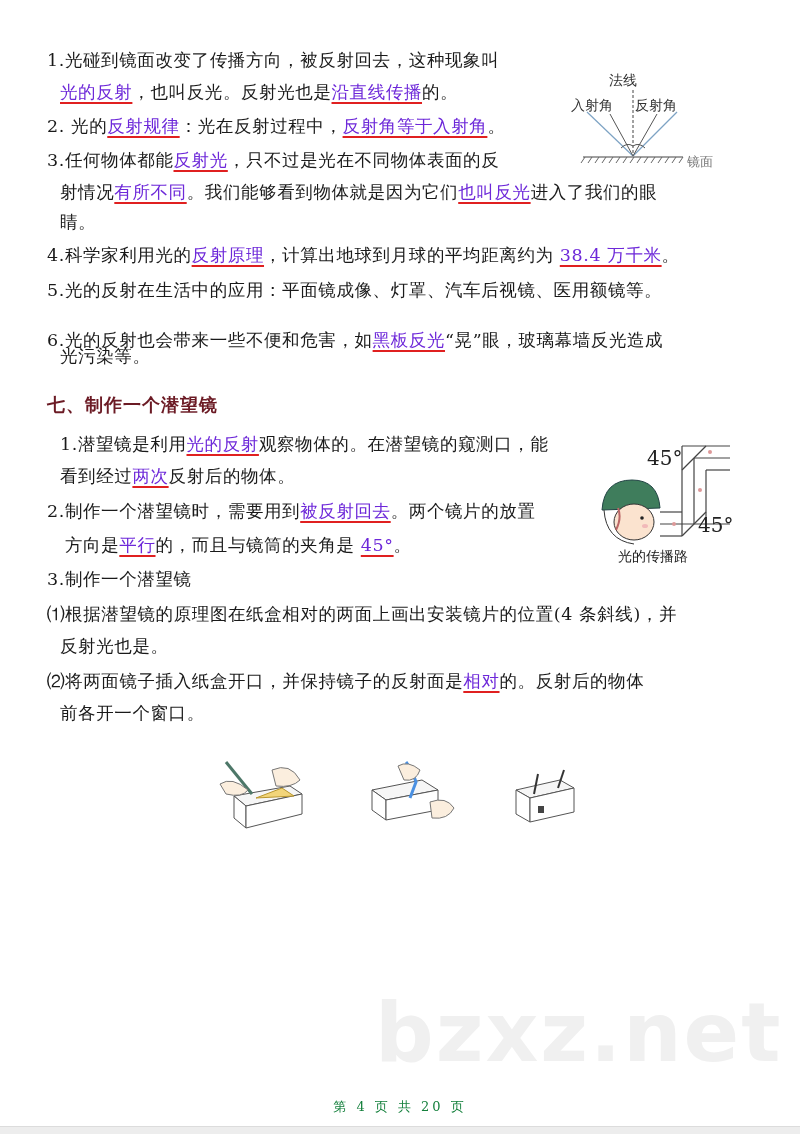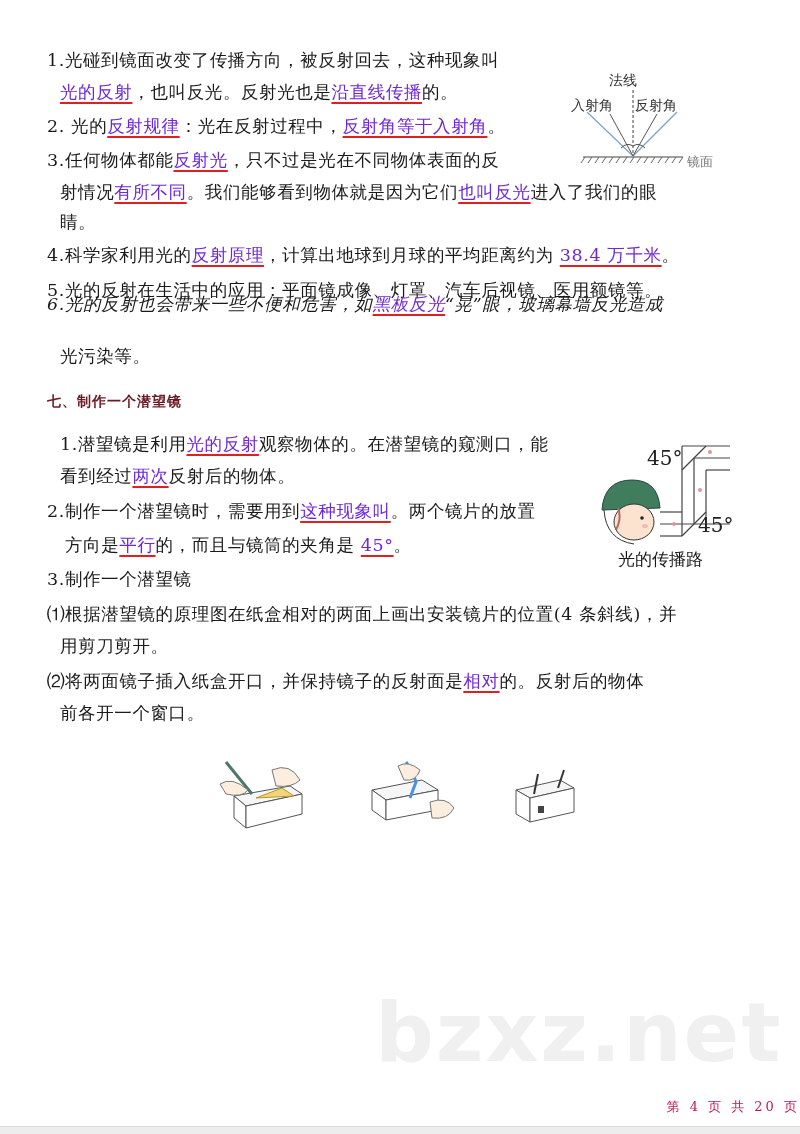--- a/index.html
+++ b/index.html
@@ -6,29 +6,29 @@
     body {
       width: 800px; height: 1134px; background: #ffffff; position: relative; overflow: hidden;
       font-family: "DejaVu Serif", "Liberation Serif", serif; color: #1a1a1a;
     }
     .page { position: absolute; left: 0; top: 0; width: 800px; height: 1126px; background: #fff; }
     .bottom-bar { position: absolute; left: 0; top: 1126px; width: 800px; height: 8px; background: #ededed; border-top: 1px solid #dcdcdc; }
     .line {
       position: absolute; font-size: 17.5px; line-height: 24px; white-space: nowrap; letter-spacing: 0.6px;
     }
     .hl { color: #6d28d9; text-decoration: underline; text-decoration-color: #e02020; text-underline-offset: 4px; text-decoration-thickness: 1.5px; }
-    .heading { position: absolute; left: 47px; top: 393px; font-size: 14px; font-weight: bold; color: #6b1a24; letter-spacing: 1px; font-family: "DejaVu Sans", "Liberation Sans", sans-serif; }
+    .heading { position: absolute; left: 47px; top: 393px; font-size: 18px; font-weight: bold; color: #6b1a24; letter-spacing: 1px; font-family: "DejaVu Sans", "Liberation Sans", sans-serif; }
     .fig { position: absolute; }
     .fig-label { font-size: 14px; fill: #333; font-family: "DejaVu Serif", serif; }
     .watermark {
       position: absolute; left: 375px; top: 985px; font-family: "DejaVu Sans", "Liberation Sans", sans-serif;
       font-weight: bold; font-size: 82px; color: #f0f0f0; letter-spacing: 2px;
     }
-    .footer { position: absolute; left: 0; width: 800px; top: 1098px; text-align: right; font-size: 13px; color: #be185d; letter-spacing: 3px; }
-    .caption { position: absolute; left: 618px; top: 548px; font-size: 17px; font-family: Liberation Mono, monospace; }
+    .footer { position: absolute; left: 0; width: 800px; top: 1098px; text-align: center; font-size: 13px; color: #15803d; letter-spacing: 3px; }
+    .caption { position: absolute; left: 618px; top: 548px; font-size: 14px; font-family: Liberation Mono, monospace; }
   </style>
 </head>
 <body>
 
 <div class="page">
 
   <div class="line" style="left:47px; top:48px;">
     <span>1.光碰到镜面改变了传播方向，被反射回去，这种现象叫</span>
   </div>
   <div class="line" style="left:60px; top:80px;">
@@ -45,21 +45,21 @@
   </div>
   <div class="line" style="left:60px; top:210px;">
     <span>睛。</span>
   </div>
   <div class="line" style="left:47px; top:243px;">
     <span>4.科学家利用光的</span><span class="hl">反射原理</span><span>，计算出地球到月球的平均距离约为 </span><span class="hl">38.4 万千米</span><span>。</span>
   </div>
   <div class="line" style="left:47px; top:278px;">
     <span>5.光的反射在生活中的应用：平面镜成像、灯罩、汽车后视镜、医用额镜等。</span>
   </div>
-  <div class="line" style="left:47px; top:292px;font-style:italic;">
+  <div class="line" style="left:47px; top:328px;">
     <span>6.光的反射也会带来一些不便和危害，如</span><span class="hl">黑板反光</span><span>“晃”眼，玻璃幕墙反光造成</span>
   </div>
   <div class="line" style="left:60px; top:344px;">
     <span>光污染等。</span>
   </div>
 
   <div class="fig" style="left:565px; top:68px; width:190px; height:105px;">
     <svg width="190" height="105" viewBox="0 0 190 105">
       <text class="fig-label" x="44" y="17">法线</text>
       <text class="fig-label" x="6" y="42">入射角</text>
@@ -94,33 +94,33 @@
 
   <div class="heading">七、制作一个潜望镜</div>
 
   <div class="line" style="left:60px; top:432px;">
     <span>1.潜望镜是利用</span><span class="hl">光的反射</span><span>观察物体的。在潜望镜的窥测口，能</span>
   </div>
   <div class="line" style="left:60px; top:464px;">
     <span>看到经过</span><span class="hl">两次</span><span>反射后的物体。</span>
   </div>
   <div class="line" style="left:47px; top:499px;">
-    <span>2.制作一个潜望镜时，需要用到</span><span class="hl">这种现象叫</span><span>。两个镜片的放置</span>
+    <span>2.制作一个潜望镜时，需要用到</span><span class="hl">被反射回去</span><span>。两个镜片的放置</span>
   </div>
   <div class="line" style="left:65px; top:533px;">
     <span>方向是</span><span class="hl">平行</span><span>的，而且与镜筒的夹角是 </span><span class="hl">45°</span><span>。</span>
   </div>
   <div class="line" style="left:47px; top:567px;">
     <span>3.制作一个潜望镜</span>
   </div>
   <div class="line" style="left:47px; top:602px;">
     <span>⑴根据潜望镜的原理图在纸盒相对的两面上画出安装镜片的位置(4 条斜线)，并</span>
   </div>
   <div class="line" style="left:60px; top:634px;">
-    <span>用剪刀剪开。</span>
+    <span>反射光也是。</span>
   </div>
   <div class="line" style="left:47px; top:669px;">
     <span>⑵将两面镜子插入纸盒开口，并保持镜子的反射面是</span><span class="hl">相对</span><span>的。反射后的物体</span>
   </div>
   <div class="line" style="left:60px; top:701px;">
     <span>前各开一个窗口。</span>
   </div>
 
   <div class="fig" style="left:600px; top:440px; width:160px; height:110px;">
     <svg width="160" height="110" viewBox="0 0 160 110">

